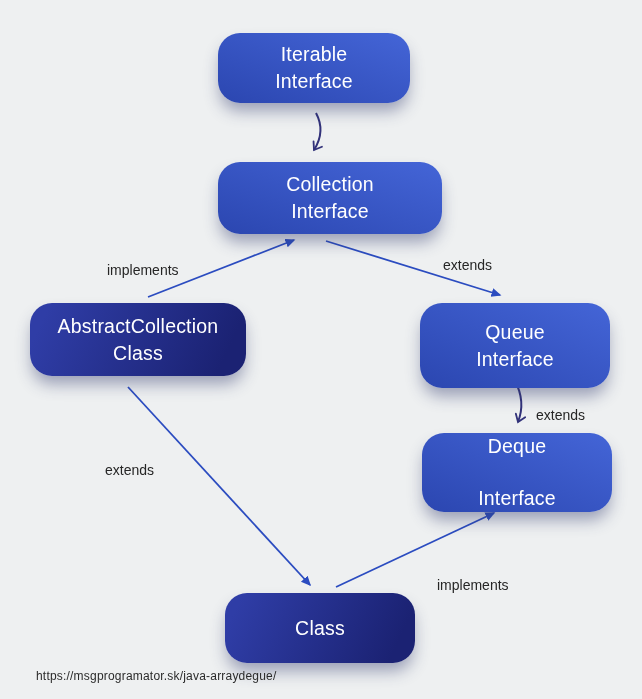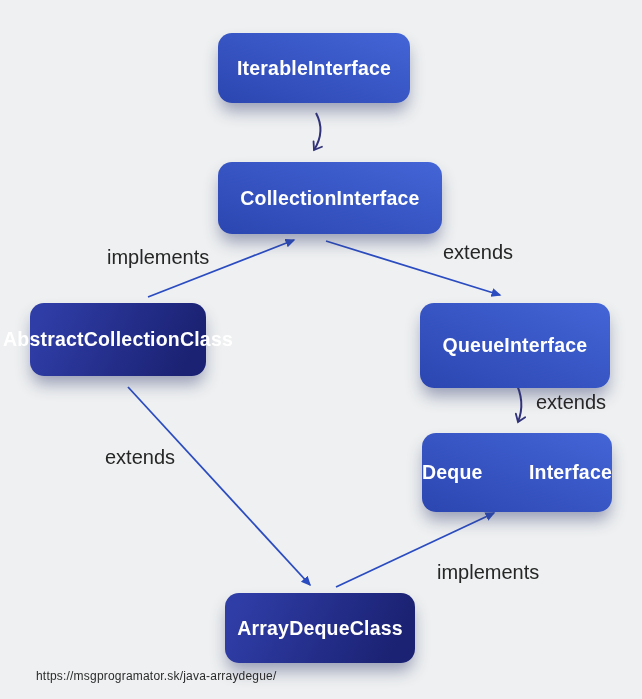--- a/index.html
+++ b/index.html
@@ -31,57 +31,57 @@
     width:642px;height:699px;
     pointer-events:none;
   }
   .arrows .straight{stroke:var(--straight-arrow);stroke-width:1.8;fill:none;}
   .arrows .curved{stroke:var(--curved-arrow);stroke-width:2;fill:none;}
   #tri path{fill:var(--straight-arrow);}
   #vee path{stroke:var(--curved-arrow);}
   .node{
     position:absolute;
     display:flex;
-    flex-direction:row;
+    flex-direction:column;
     align-items:center;
     justify-content:center;
-    border-radius:14px;
+    border-radius:22px;
     color:var(--box-text);
     font-size:19.5px;
     line-height:1.38;
     text-align:center;
     box-shadow:0 10px 16px -2px rgba(50,60,110,0.45);
     letter-spacing:.2px;
-    font-weight:bold;
   }
   .node.interface{
     background:linear-gradient(to top right,var(--interface-box-dark),var(--interface-box-light));
   }
   .node.class{
     background:linear-gradient(115deg,var(--class-box-light) 8%,var(--class-box-dark) 88%);
   }
   .edge-label{
     position:absolute;
-    font-size:20px;
+    font-size:14px;
     color:var(--label-text);
     white-space:nowrap;
+    margin-top:16px;
   }
   .source-url{
     position:absolute;
     left:12px;
     top:669px;
     font-size:12px;
     color:#2b2b2b;
     letter-spacing:.2px;
     padding-left:24px;
   }
   
   .n-iterable   {left:218px;top:33px; width:192px;height:70px;}
   .n-collection {left:218px;top:162px;width:224px;height:72px;}
-  .n-abstract   {left:30px; top:303px;width:176px;height:73px;}
+  .n-abstract   {left:30px; top:303px;width:216px;height:73px;}
   .n-queue      {left:420px;top:303px;width:190px;height:85px;}
   .n-deque      {left:422px;top:433px;width:190px;height:79px;justify-content:space-between;}
   .n-arraydeque {left:225px;top:593px;width:190px;height:70px;}
   
   .l-implements-top {left:107px;top:246px;}
   .l-extends-topright{left:443px;top:241px;}
   .l-extends-right  {left:536px;top:391px;}
   .l-extends-left   {left:105px;top:446px;}
   .l-implements-bot {left:437px;top:561px;}
 </style>
@@ -128,21 +128,20 @@
     <span>Queue</span>
     <span>Interface</span>
   </div>
 
   <div class="node interface n-deque">
     <span>Deque</span>
     <span>Interface</span>
   </div>
 
   <div class="node class n-arraydeque">
-    <span>ArrayDeque</span>
     <span>Class</span>
   </div>
 
   <div class="edge-label l-implements-top">implements</div>
   <div class="edge-label l-extends-topright">extends</div>
   <div class="edge-label l-extends-right">extends</div>
   <div class="edge-label l-extends-left">extends</div>
   <div class="edge-label l-implements-bot">implements</div>
 
   <div class="source-url">https://msgprogramator.sk/java-arraydegue/</div>

